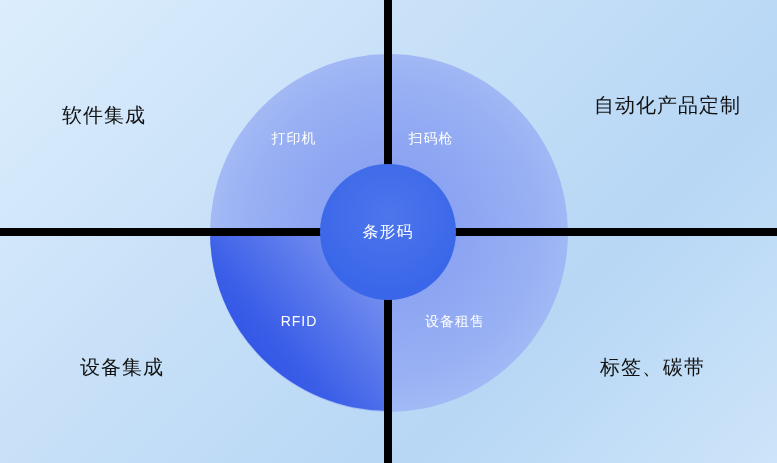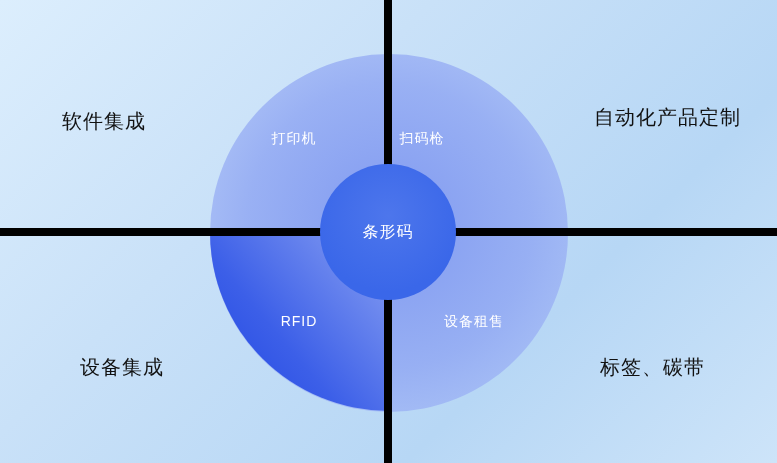--- a/index.html
+++ b/index.html
@@ -65,22 +65,22 @@
   <div class="rfid-quadrant"></div>
 
   <div class="divider v"></div>
   <div class="divider h"></div>
 
   <div class="inner-circle">
     <span class="center-label">条形码</span>
   </div>
 
   <span class="label light centered" style="left:294px; top:130px;">打印机</span>
-  <span class="label light centered" style="left:422px; top:130px;">扫码枪</span>
+  <span class="label light centered" style="left:431px; top:130px;">扫码枪</span>
   <span class="label light centered" style="left:299px; top:313px;">RFID</span>
-  <span class="label light centered" style="left:455px; top:313px;margin-left:19px;">设备租售</span>
+  <span class="label light centered" style="left:455px; top:313px;">设备租售</span>
 
-  <span class="label dark" style="left:62px; top:108px;">软件集成</span>
-  <span class="label dark" style="left:594px; top:104px;">自动化产品定制</span>
+  <span class="label dark" style="left:62px; top:102px;">软件集成</span>
+  <span class="label dark" style="left:594px; top:92px;">自动化产品定制</span>
   <span class="label dark" style="left:80px; top:354px;">设备集成</span>
   <span class="label dark" style="left:600px; top:354px;">标签、碳带</span>
 
 </div>
 
 </body></html>

